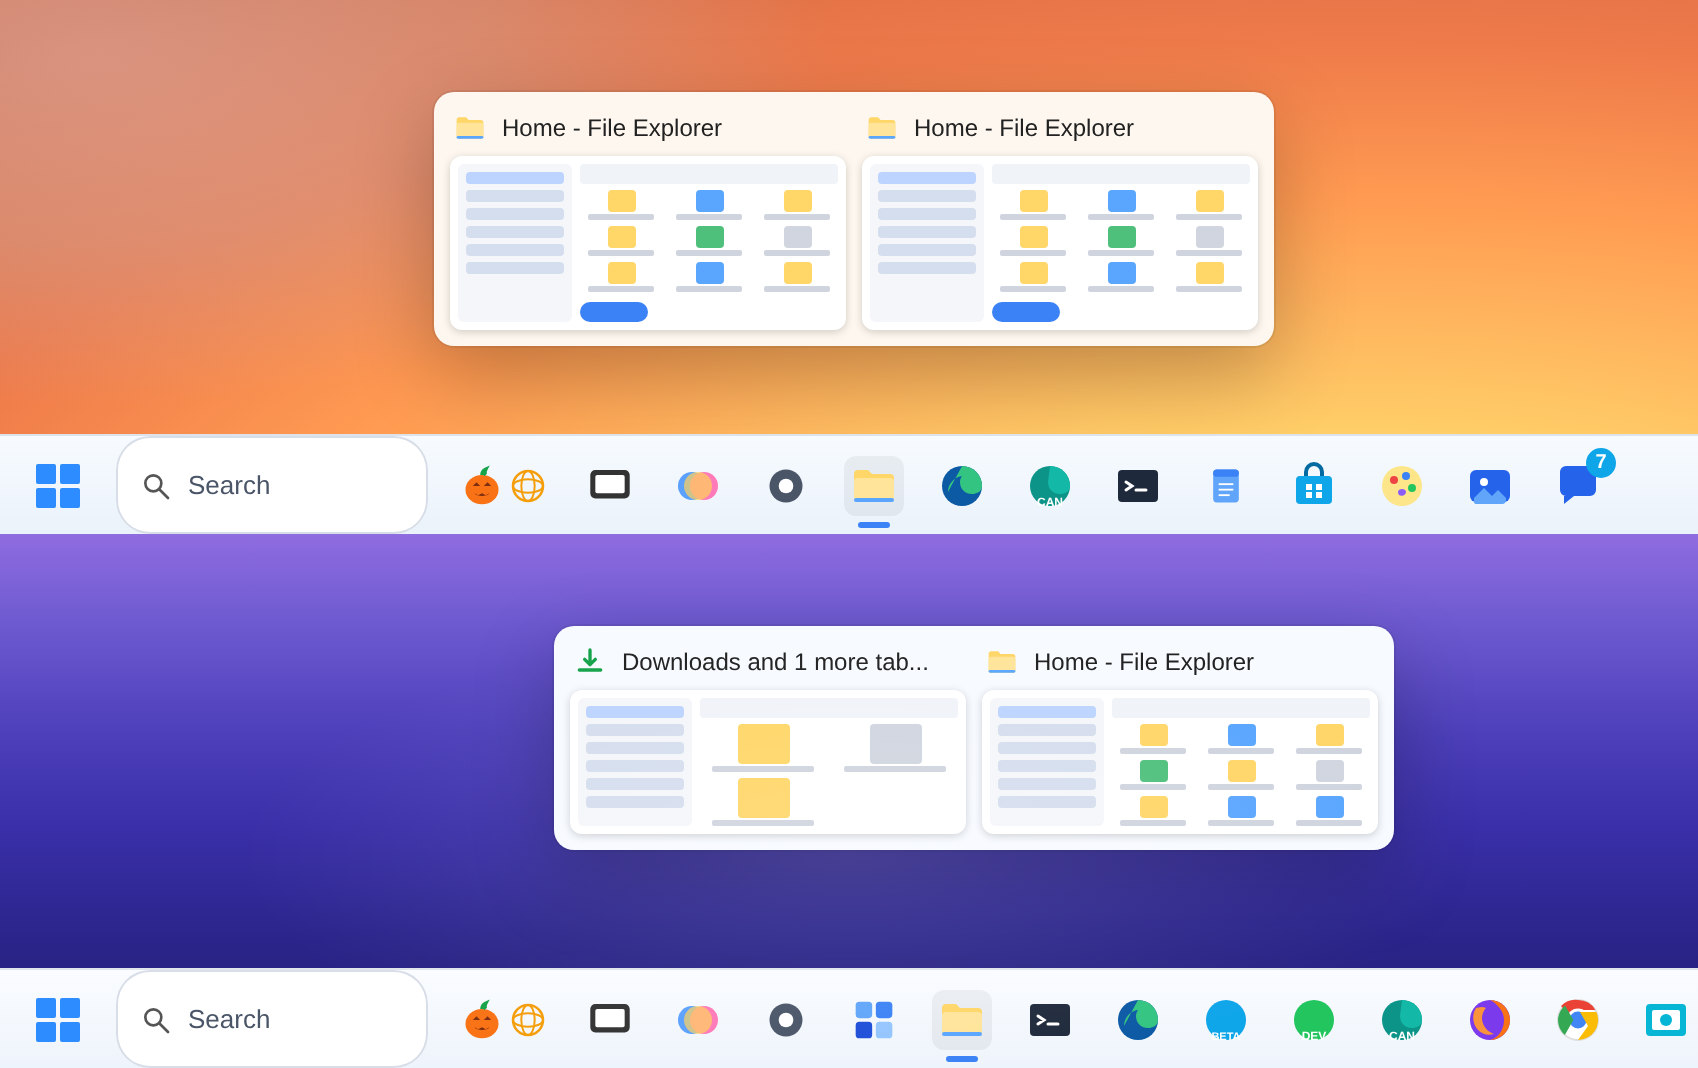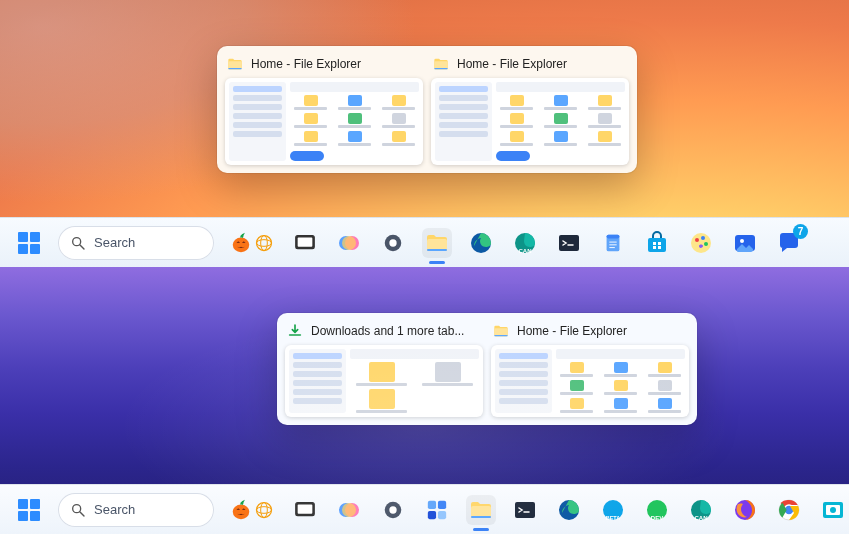--- a/index.html
+++ b/index.html
@@ -41,21 +41,21 @@
 
   
   .taskbar{position:absolute;bottom:0;left:0;right:0;height:50px;
     display:flex;align-items:center;gap:14px;padding:0 14px;
     background:linear-gradient(180deg,#f7fbff 0%,#eaf2fa 100%);
     border-top:1px solid rgba(0,0,0,.06)}
   .scene2 .taskbar{background:linear-gradient(180deg,#fafcff 0%,#eef4fb 100%)}
   .tb-item{width:30px;height:30px;border-radius:6px;display:flex;align-items:center;justify-content:center;flex:0 0 30px;position:relative}
   .tb-item.active{background:rgba(0,0,0,.05)}
   .tb-item.active::after{content:"";position:absolute;bottom:-6px;width:16px;height:3px;border-radius:2px;background:#3b82f6}
-  .search{flex:0 0 156px;height:34px;border-radius:17px;background:#fff;
+  .search{flex:0 0 156px;height:49px;border-radius:17px;background:#fff;
     box-shadow:inset 0 0 0 1px #d8dee8;display:flex;align-items:center;padding:0 12px;gap:8px}
   .search svg{flex:0 0 16px}
   .search span{font-size:13px;color:#4a5568}
   .decor{flex:0 0 48px;height:30px;display:flex;align-items:center;justify-content:center;gap:2px}
   .spacer{flex:1}
 
   
   svg{display:block}
   .badge{position:absolute;top:-4px;right:-4px;width:15px;height:15px;border-radius:50%;background:#0ea5e9;color:#fff;font-size:10px;font-weight:600;display:flex;align-items:center;justify-content:center}
 </style>

